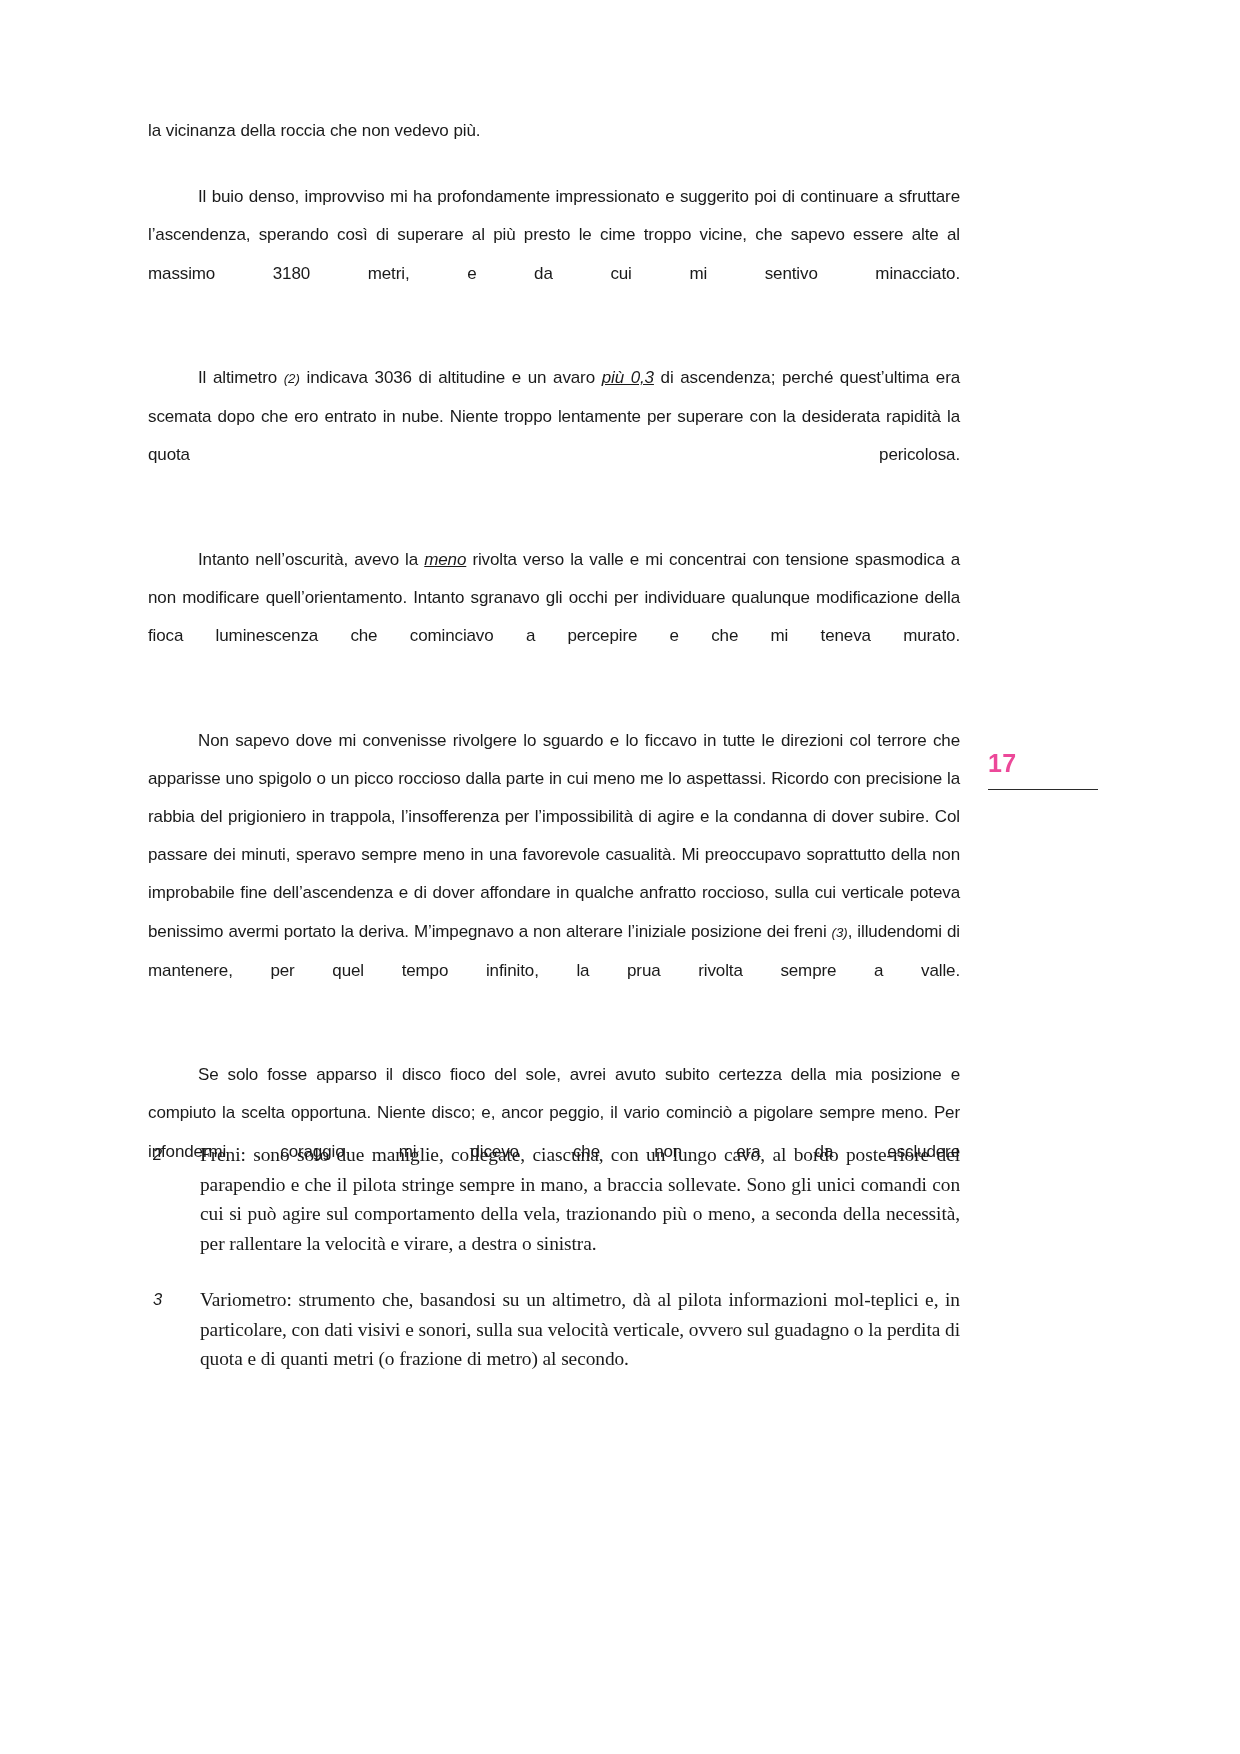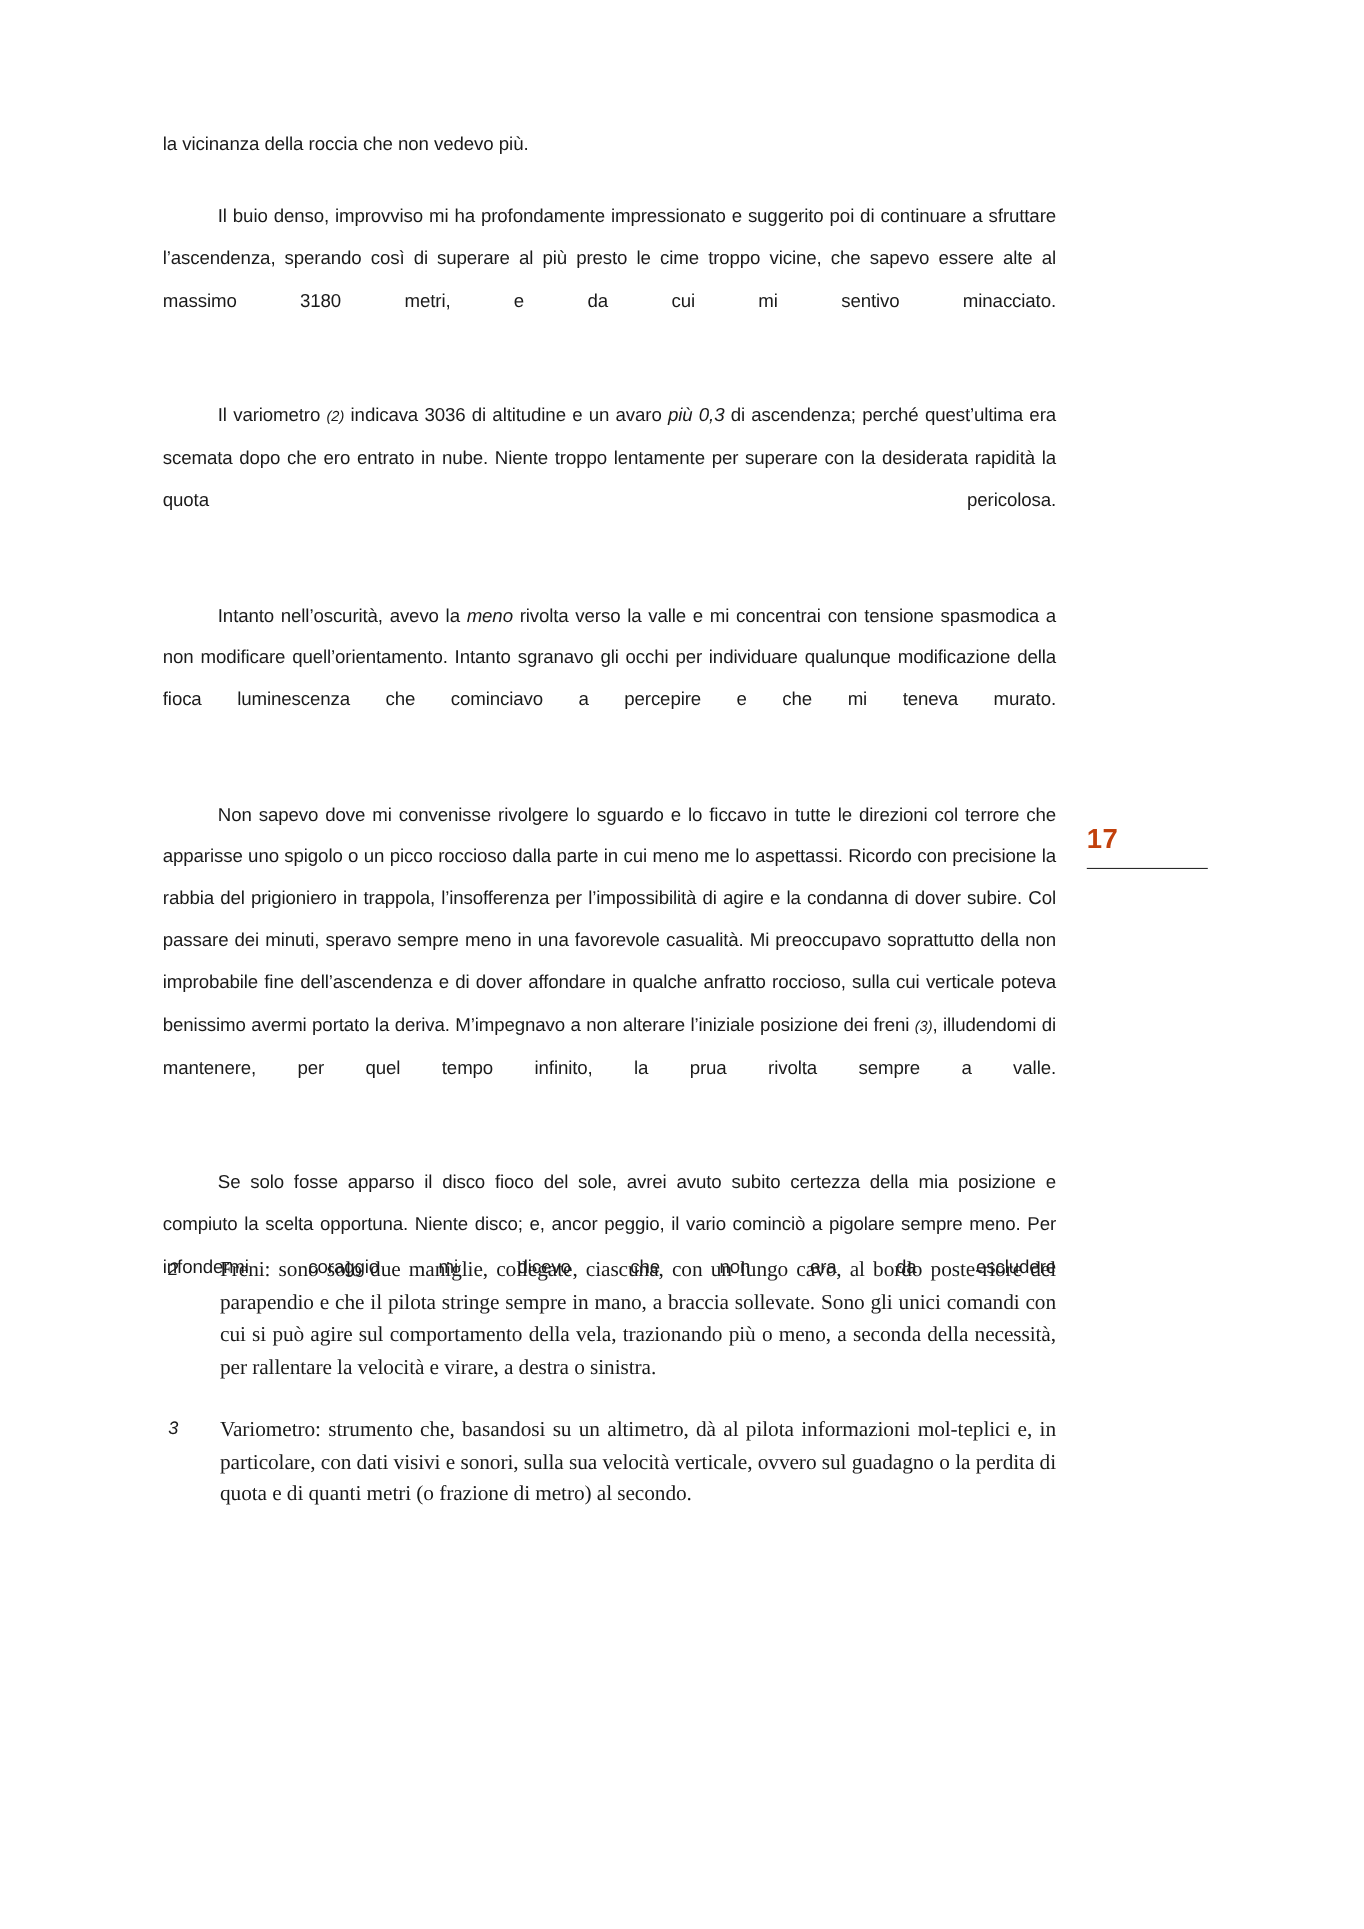--- a/index.html
+++ b/index.html
@@ -43,41 +43,41 @@
   .para.indent { text-indent: 50px; margin-top: 28px; }
 
   
   .para::after {
     content: "";
     display: inline-block;
     width: 100%;
   }
   .para.no-stretch::after { display: none; }
 
-  em, .it { font-style: italic; }
+  em, .it { font-style: italic; text-decoration: underline; }
 
   .fnref {
     font-style: italic;
     font-size: 0.78em;
     letter-spacing: 0;
   }
 
   
   .page-number-block {
     position: absolute;
     left: 988px;
     top: 751px;
     width: 118px;
   }
   .page-number {
     font-size: 25px;
     font-weight: bold;
     line-height: 1;
     letter-spacing: 0.3px;
-    color: #c2410c;
+    color: #ec4899;
   }
   .page-rule {
     margin-top: 13px;
     width: 110px;
     height: 1.4px;
     background: #2a2a2a;
   }
 
   
   .footnotes {
@@ -121,21 +121,21 @@
   .fn-body.no-stretch::after { display: none; }
 </style>
 </head>
 <body>
 
 <div class="page">
 
   <div class="text-column">
     <p class="para no-stretch"><span>la vicinanza della roccia che non vedevo più.</span></p>
     <p class="para indent"><span>Il buio denso, improvviso mi ha profondamente impressionato e suggerito poi di continuare a sfruttare l’ascendenza, sperando così di superare al più presto le cime troppo vicine, che sapevo essere alte al massimo 3180 metri, e da cui mi sentivo minacciato.</span></p>
-    <p class="para indent"><span>Il variometro </span><span class="fnref">(2)</span><span> indicava 3036 di altitudine e un avaro </span><em>più 0,3</em><span> di ascendenza; perché quest’ultima era scemata dopo che ero entrato in nube. Niente troppo lentamente per superare con la desiderata rapidità la quota pericolosa.</span></p>
+    <p class="para indent"><span>Il altimetro </span><span class="fnref">(2)</span><span> indicava 3036 di altitudine e un avaro </span><em>più 0,3</em><span> di ascendenza; perché quest’ultima era scemata dopo che ero entrato in nube. Niente troppo lentamente per superare con la desiderata rapidità la quota pericolosa.</span></p>
     <p class="para indent"><span>Intanto nell’oscurità, avevo la </span><em>meno</em><span> rivolta verso la valle e mi concentrai con tensione spasmodica a non modificare quell’orientamento. Intanto sgranavo gli occhi per individuare qualunque modificazione della fioca luminescenza che cominciavo a percepire e che mi teneva murato.</span></p>
     <p class="para indent"><span>Non sapevo dove mi convenisse rivolgere lo sguardo e lo ficcavo in tutte le direzioni col terrore che apparisse uno spigolo o un picco roccioso dalla parte in cui meno me lo aspettassi. Ricordo con precisione la rabbia del prigioniero in trappola, l’insofferenza per l’impossibilità di agire e la condanna di dover subire. Col passare dei minuti, speravo sempre meno in una favorevole casualità. Mi preoccupavo soprattutto della non improbabile fine dell’ascendenza e di dover affondare in qualche anfratto roccioso, sulla cui verticale poteva benissimo avermi portato la deriva. M’impegnavo a non alterare l’iniziale posizione dei freni </span><span class="fnref">(3)</span><span>, illudendomi di mantenere, per quel tempo infinito, la prua rivolta sempre a valle.</span></p>
     <p class="para indent"><span>Se solo fosse apparso il disco fioco del sole, avrei avuto subito certezza della mia posizione e compiuto la scelta opportuna. Niente disco; e, ancor peggio, il vario cominciò a pigolare sempre meno. Per infondermi coraggio mi dicevo che non era da escludere</span></p>
   </div>
 
   <div class="page-number-block">
     <div class="page-number">17</div>
     <div class="page-rule"></div>
   </div>
 

